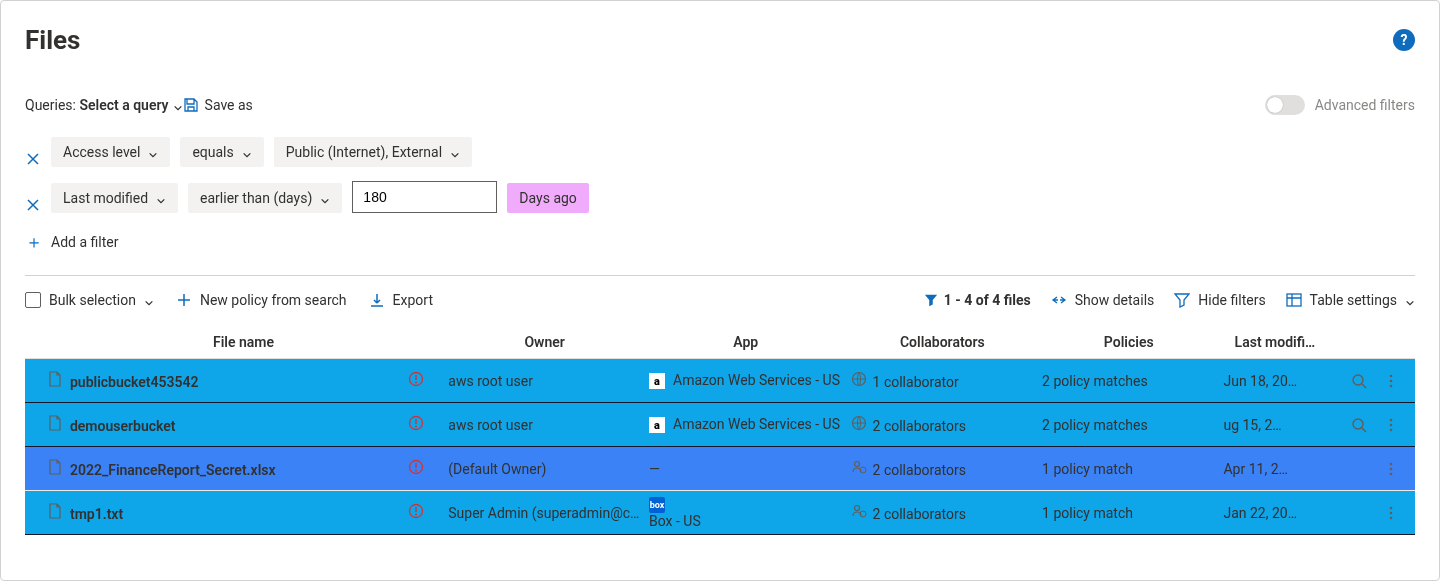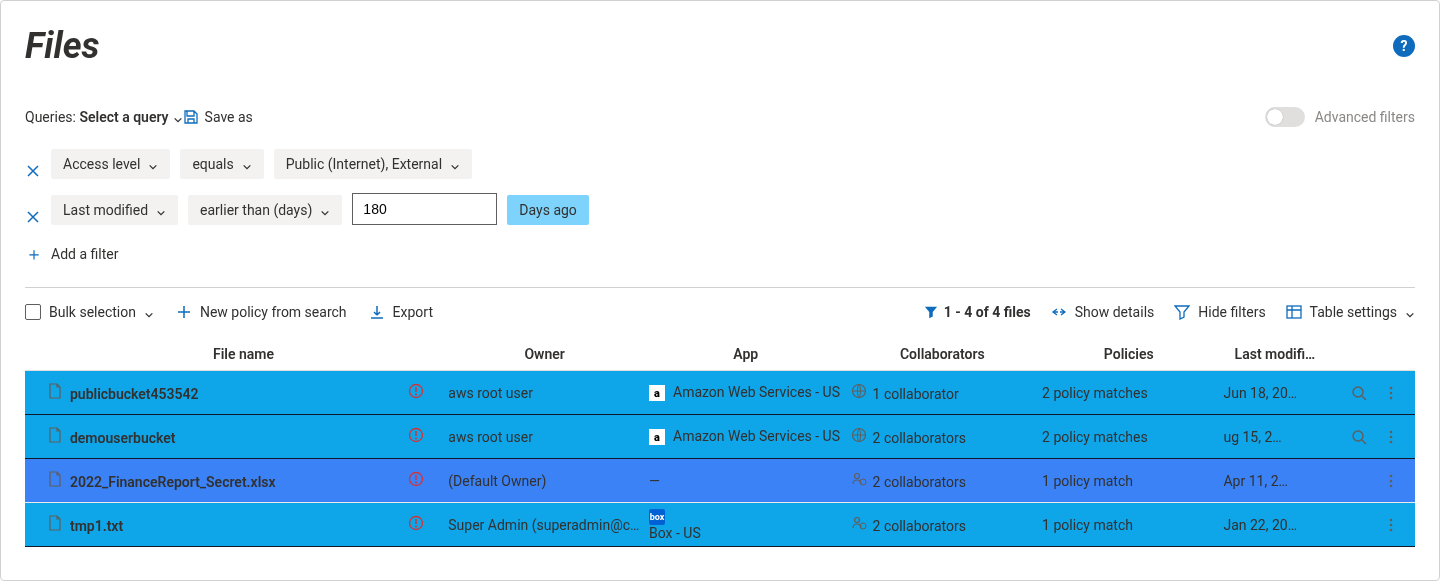--- a/index.html
+++ b/index.html
@@ -8,21 +8,21 @@
     font-family: "Segoe UI", -apple-system, BlinkMacSystemFont, Roboto, Arial, sans-serif;
     font-size: 14px; color: #323130; background:#fff;
   }
   .panel {
     width: 1440px; height: 581px;
     border: 1px solid #d1d1d1; border-radius: 4px;
     padding: 24px 24px 0 24px;
     position: relative;
   }
   .header-row { display:flex; align-items:center; justify-content:space-between; }
-  .page-title { font-size: 36px; font-weight: 700; margin: 0; font-style: italic; }
+  .page-title { font-size: 26px; font-weight: 700; margin: 0; }
   .help-icon {
     width:22px; height:22px; border-radius:50%; background:#0f6cbd; color:#fff;
     display:flex; align-items:center; justify-content:center; font-weight:700; font-size:14px;
     cursor:pointer;
   }
 
   .query-row { display:flex; align-items:center; margin-top:40px; }
   .query-label { font-size:14px; color:#323130; }
   .query-select { font-weight:600; cursor:pointer; display:inline-flex; align-items:center; gap:4px; }
   .saveas { display:inline-flex; align-items:center; gap:6px; cursor:pointer; color:#323130; }
@@ -35,21 +35,21 @@
   }
   .toggle::after { content:""; position:absolute; left:2px; top:2px; width:16px; height:16px; border-radius:50%; background:#fff; box-shadow:0 0 1px rgba(0,0,0,.4); }
 
   .filters { margin-top:22px; }
   .filter-line { display:flex; align-items:flex-end; gap:10px; margin-bottom:14px; }
   .remove-x { color:#0f6cbd; width:16px; height:16px; cursor:pointer; display:flex; align-items:center; justify-content:center; }
   .chip {
     background:#f3f2f1; border:none; padding:7px 12px; border-radius:2px;
     display:inline-flex; align-items:center; gap:8px; cursor:pointer; color:#323130;
   }
-  .chip.dark { background:#7dd3fc; }
+  .chip.dark { background:#f0abfc; }
   .chip .chev svg { width:10px; height:10px; }
   .num-input {
     width:145px; height:32px; border:1px solid #605e5c; padding:0 10px; font-size:14px;
   }
   .add-filter { display:inline-flex; align-items:center; gap:8px; color:#323130; cursor:pointer; margin-top:6px; }
   .add-filter .plus { color:#0f6cbd; font-size:18px; line-height:1; }
 
   hr.sep { border:none; border-top:1px solid #d1d1d1; margin:24px 0 0 0; }
 
   .toolbar {

